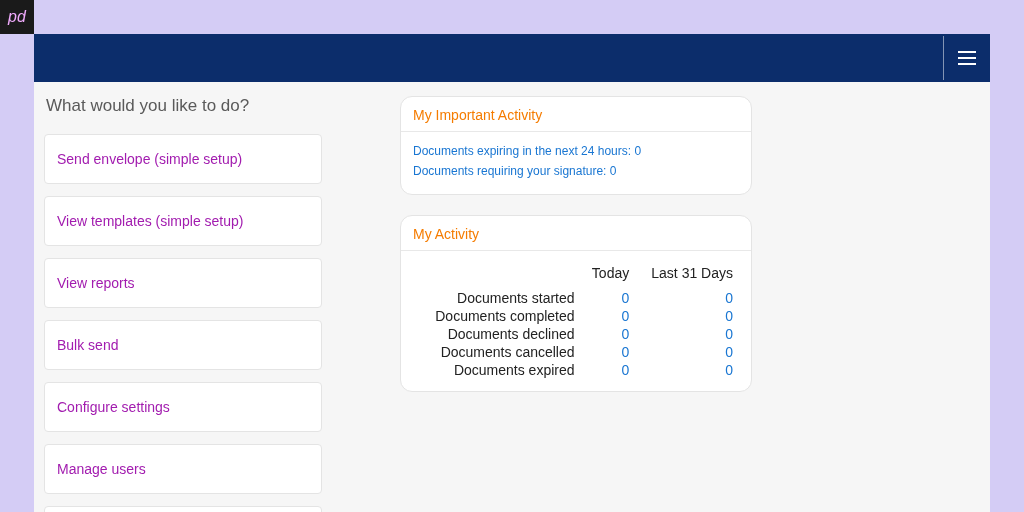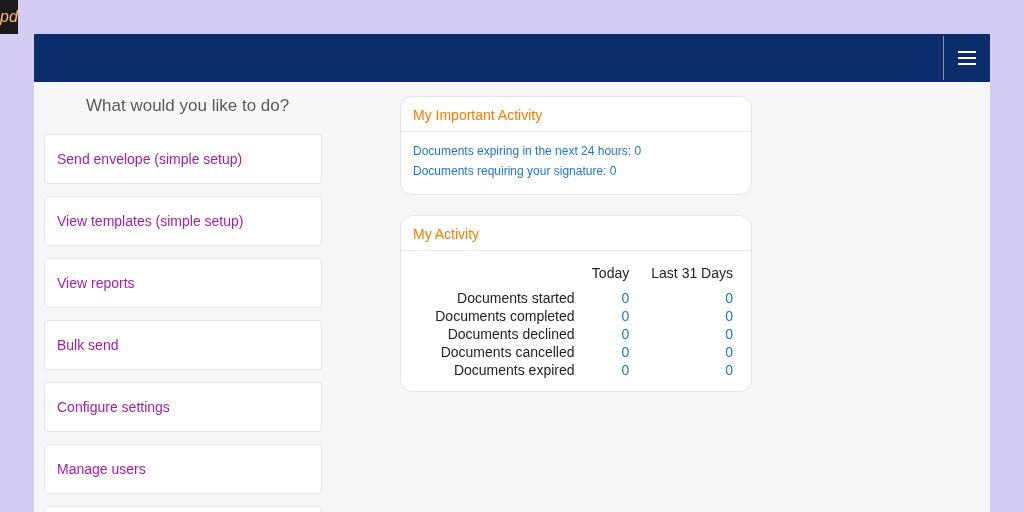--- a/index.html
+++ b/index.html
@@ -7,24 +7,24 @@
       font-family: -apple-system, BlinkMacSystemFont, "Segoe UI", Helvetica, Arial, sans-serif;
       background: #d4ccf5;
       width: 1024px;
       height: 512px;
       overflow: hidden;
     }
     .logo-corner {
       position: absolute;
       top: 0;
       left: 0;
-      width: 18px;
+      width: 34px;
       height: 34px;
       background: #1a1a1a;
-      color: #fdba74;
+      color: #f0abfc;
       display: flex;
       align-items: center;
       justify-content: center;
       font-size: 16px;
       font-weight: 300;
       font-style: italic;
       z-index: 10;
     }
     .app-container {
       position: absolute;
@@ -71,21 +71,20 @@
     .left-col {
       width: 278px;
       flex-shrink: 0;
     }
     .page-title {
       font-size: 17px;
       color: #5a5a5a;
       font-weight: 400;
       margin-bottom: 18px;
       padding-left: 2px;
-      margin-left: 40px;
     }
     .action-card {
       background: #fff;
       border: 1px solid #e4e4e4;
       border-radius: 4px;
       padding: 16px 12px;
       margin-bottom: 12px;
       color: #a21caf;
       font-size: 14px;
       cursor: pointer;

